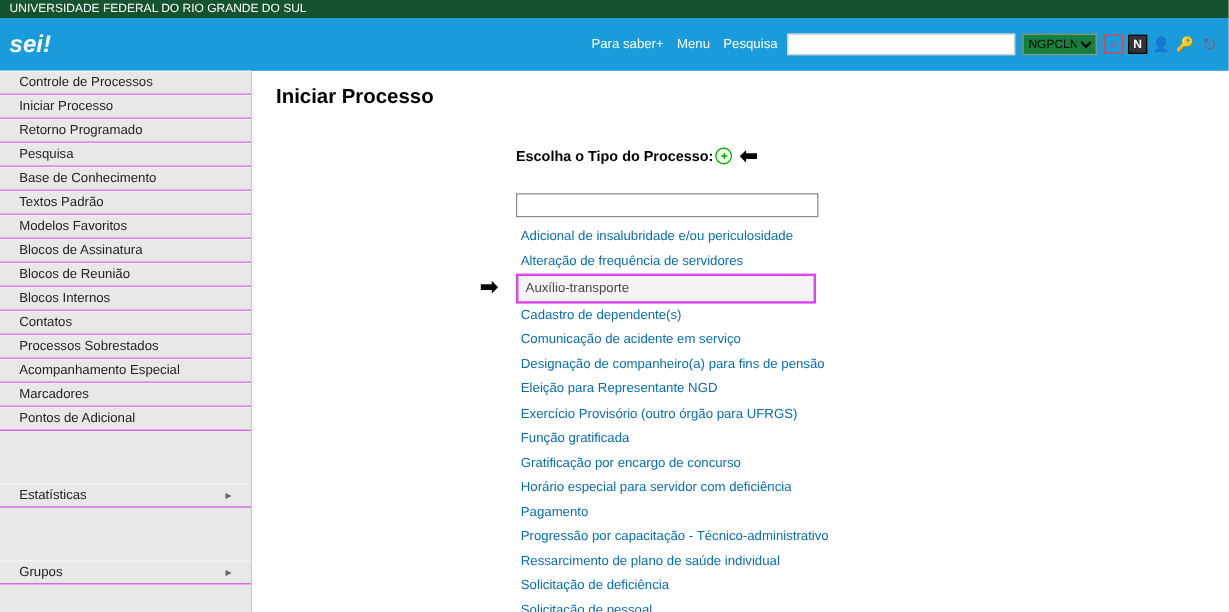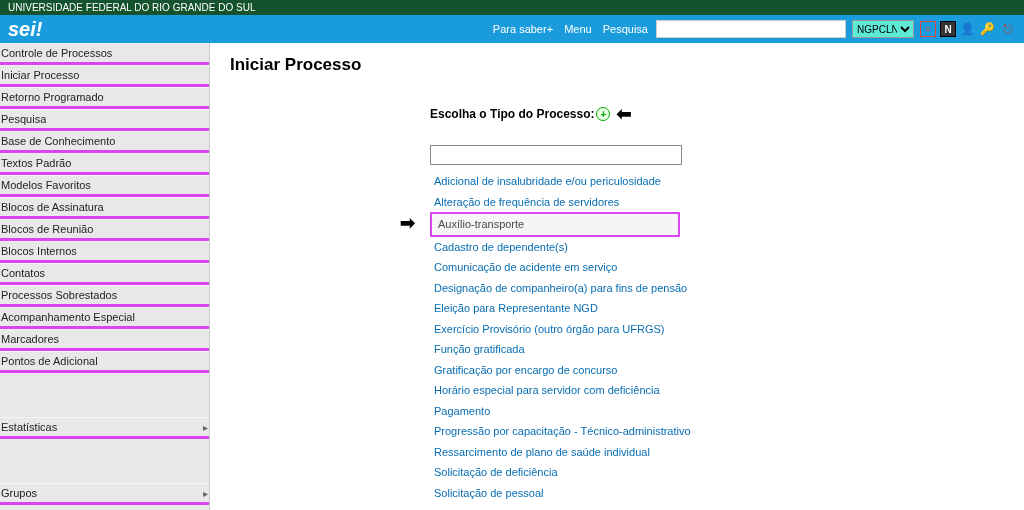--- a/index.html
+++ b/index.html
@@ -1,33 +1,33 @@
 <!DOCTYPE html>
 <html><head>
 <meta charset="utf-8">
 <style>
   * { box-sizing: border-box; margin: 0; padding: 0; }
   body { font-family: Arial, sans-serif; font-size: 11px; background: #fff; width: 1024px; }
   .org-bar { background: #14532d; color: #fff; font-size: 10px; padding: 2px 8px; }
-  .top-bar { background: #1a9cdc; height: 28px; display: flex; align-items: center; padding: 0 8px; color: #fff; }
+  .top-bar { background: #1a9cdc; height: 44px; display: flex; align-items: center; padding: 0 8px; color: #fff; }
   .logo { font-size: 20px; font-weight: bold; font-style: italic; }
   .spacer { flex: 1; }
   .top-links span { margin-right: 8px; font-size: 11px; }
   .search-input { width: 190px; height: 18px; border: 1px solid #ccc; font-size: 11px; padding: 0 4px; }
-  .unit-select { width: 62px; height: 18px; border: 1px solid #999; font-size: 10px; background: #5eead4; color: #000; margin-left: 6px; }
+  .unit-select { width: 62px; height: 18px; border: 1px solid #999; font-size: 10px; background: #15803d; color: #000; margin-left: 6px; }
   .toolbar-icons { display: flex; align-items: center; gap: 4px; margin-left: 6px; }
   .ico { width: 16px; height: 16px; display: inline-flex; align-items: center; justify-content: center; font-size: 12px; }
   .ico.menu { color: #d44; border: 1px solid #d44; font-size: 9px; line-height: 1; }
   .ico.n { background: #333; color: #fff; border: 1px solid #000; font-weight: bold; font-size: 10px; }
   .ico.user { color: #e6a23c; }
   .ico.key { color: #e6a23c; }
   .ico.exit { color: #c0392b; }
   .main { display: flex; }
   .sidebar { width: 210px; background: #e8e8e8; border-right: 1px solid #ccc; }
-  .sidebar .item { padding: 3px 1px; border-bottom: 3px solid #d946ef; border-top: 1px solid #f4f4f4; cursor: pointer; color: #222; }
+  .sidebar .item { padding: 3px 16px; border-bottom: 1px solid #d946ef; border-top: 1px solid #f4f4f4; cursor: pointer; color: #222; }
   .sidebar .item.expand { display: flex; justify-content: space-between; align-items: center; margin-top: 44px; }
   .sidebar .item.expand::after { content: "▸"; color: #666; font-size: 10px; }
   .content { flex: 1; padding: 12px 20px; }
   .page-title { font-size: 17px; font-weight: bold; margin-bottom: 28px; color: #000; }
   .form-area { margin-left: 200px; }
   .form-label-row { display: flex; align-items: center; margin-bottom: 20px; }
   .form-label { font-size: 12px; font-weight: bold; color: #000; }
   .green-icon { width: 14px; height: 14px; border: 1px solid #0a0; border-radius: 50%; display: inline-flex; align-items: center; justify-content: center; color: #0a0; font-weight: bold; font-size: 10px; margin-left: 2px; background: #efffe8; }
   .arrow-left-pointing { margin-left: 6px; font-size: 18px; font-weight: bold; color: #000; }
   .type-input { width: 252px; height: 20px; border: 1px solid #888; padding: 2px 4px; font-size: 11px; margin-bottom: 6px; }

